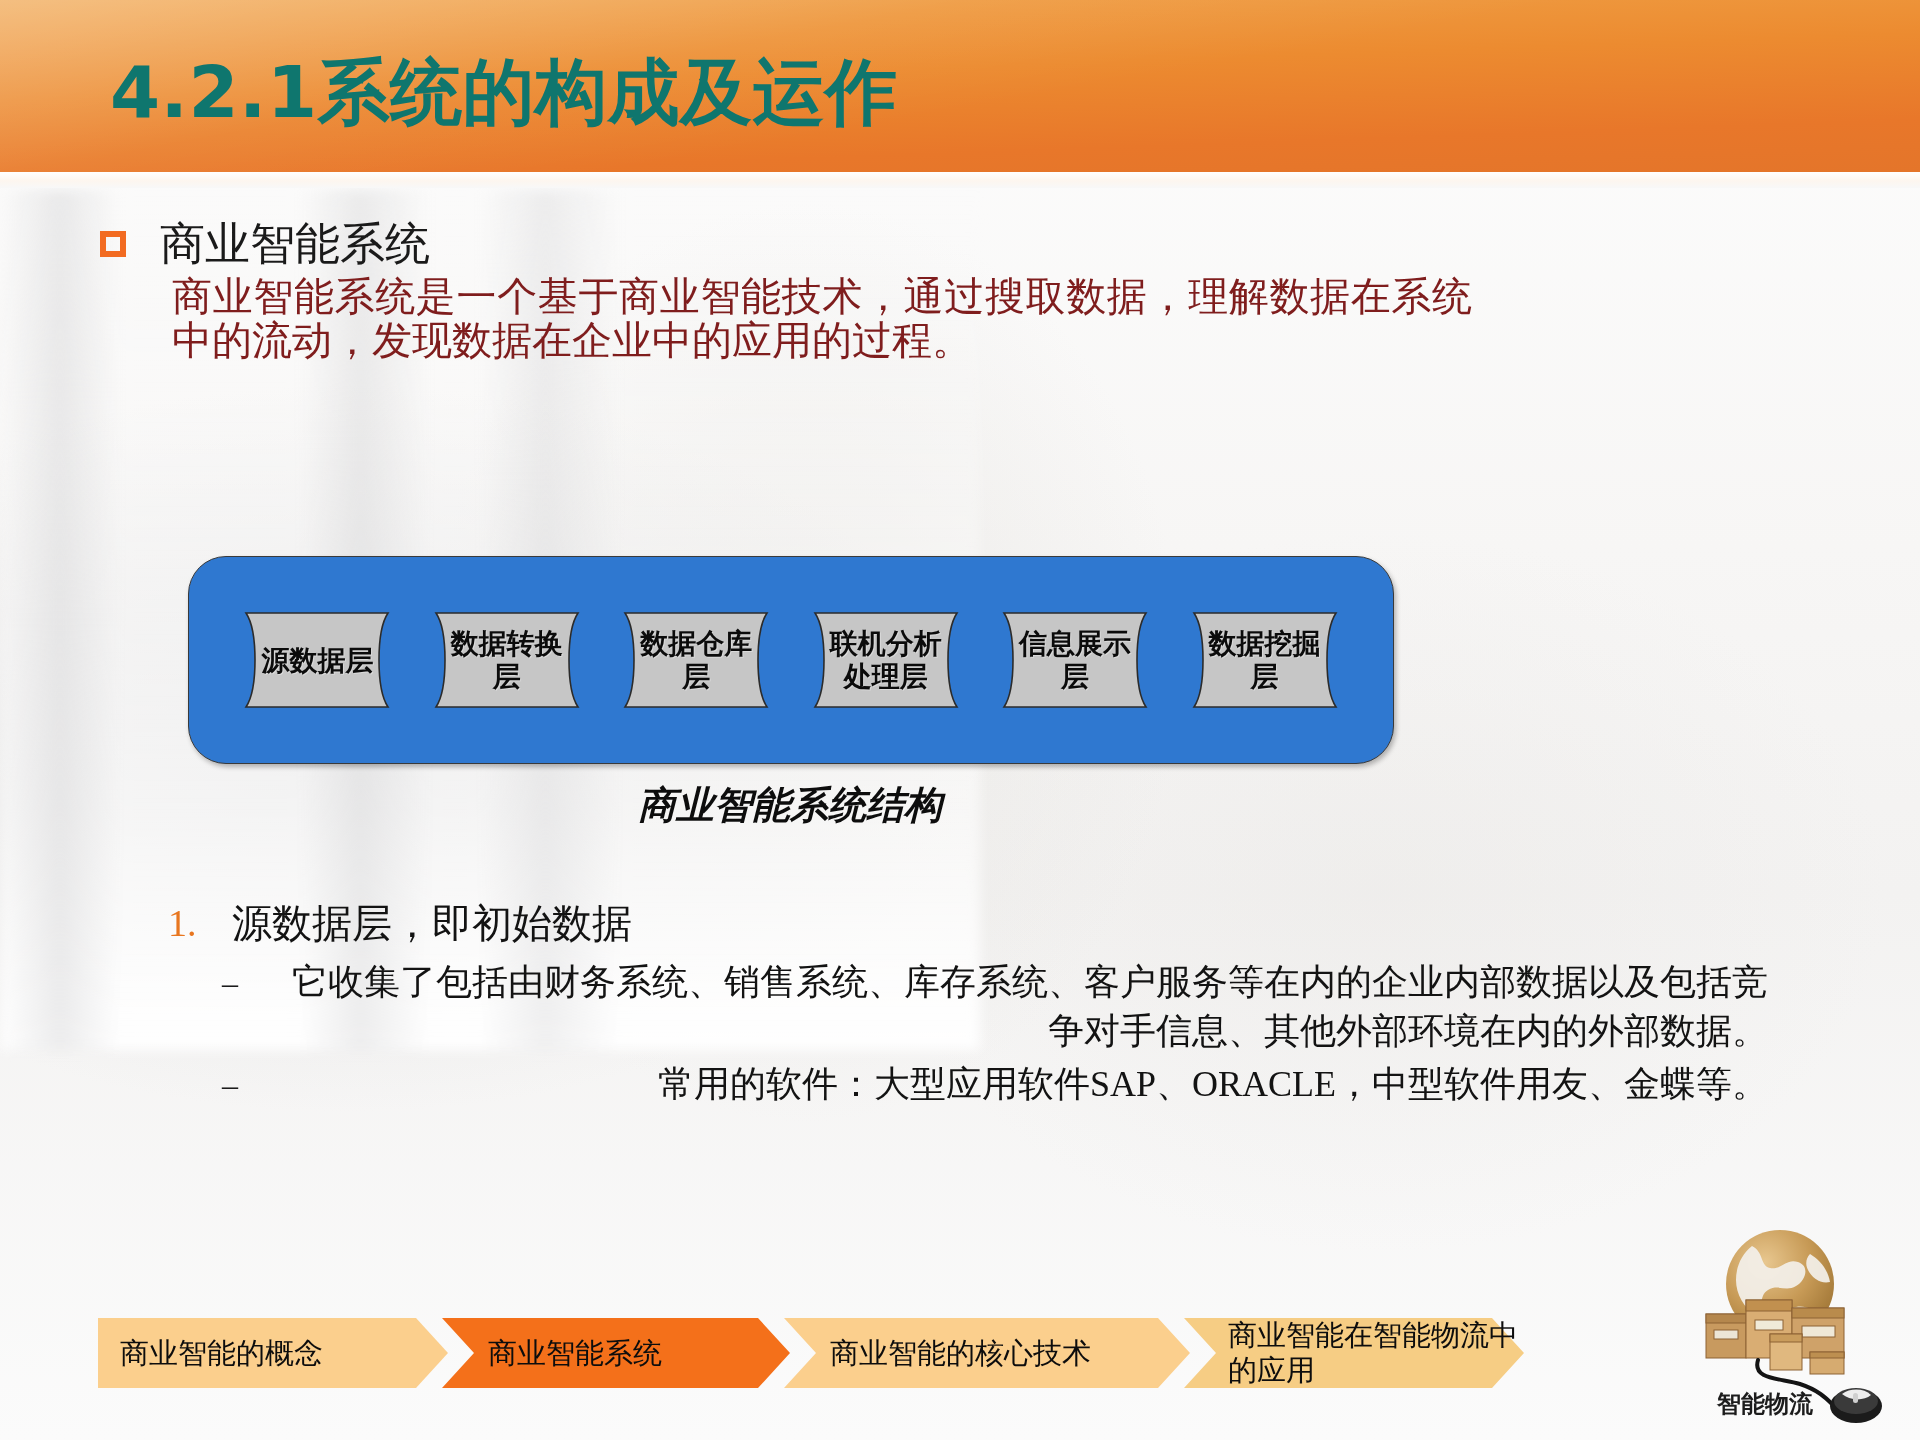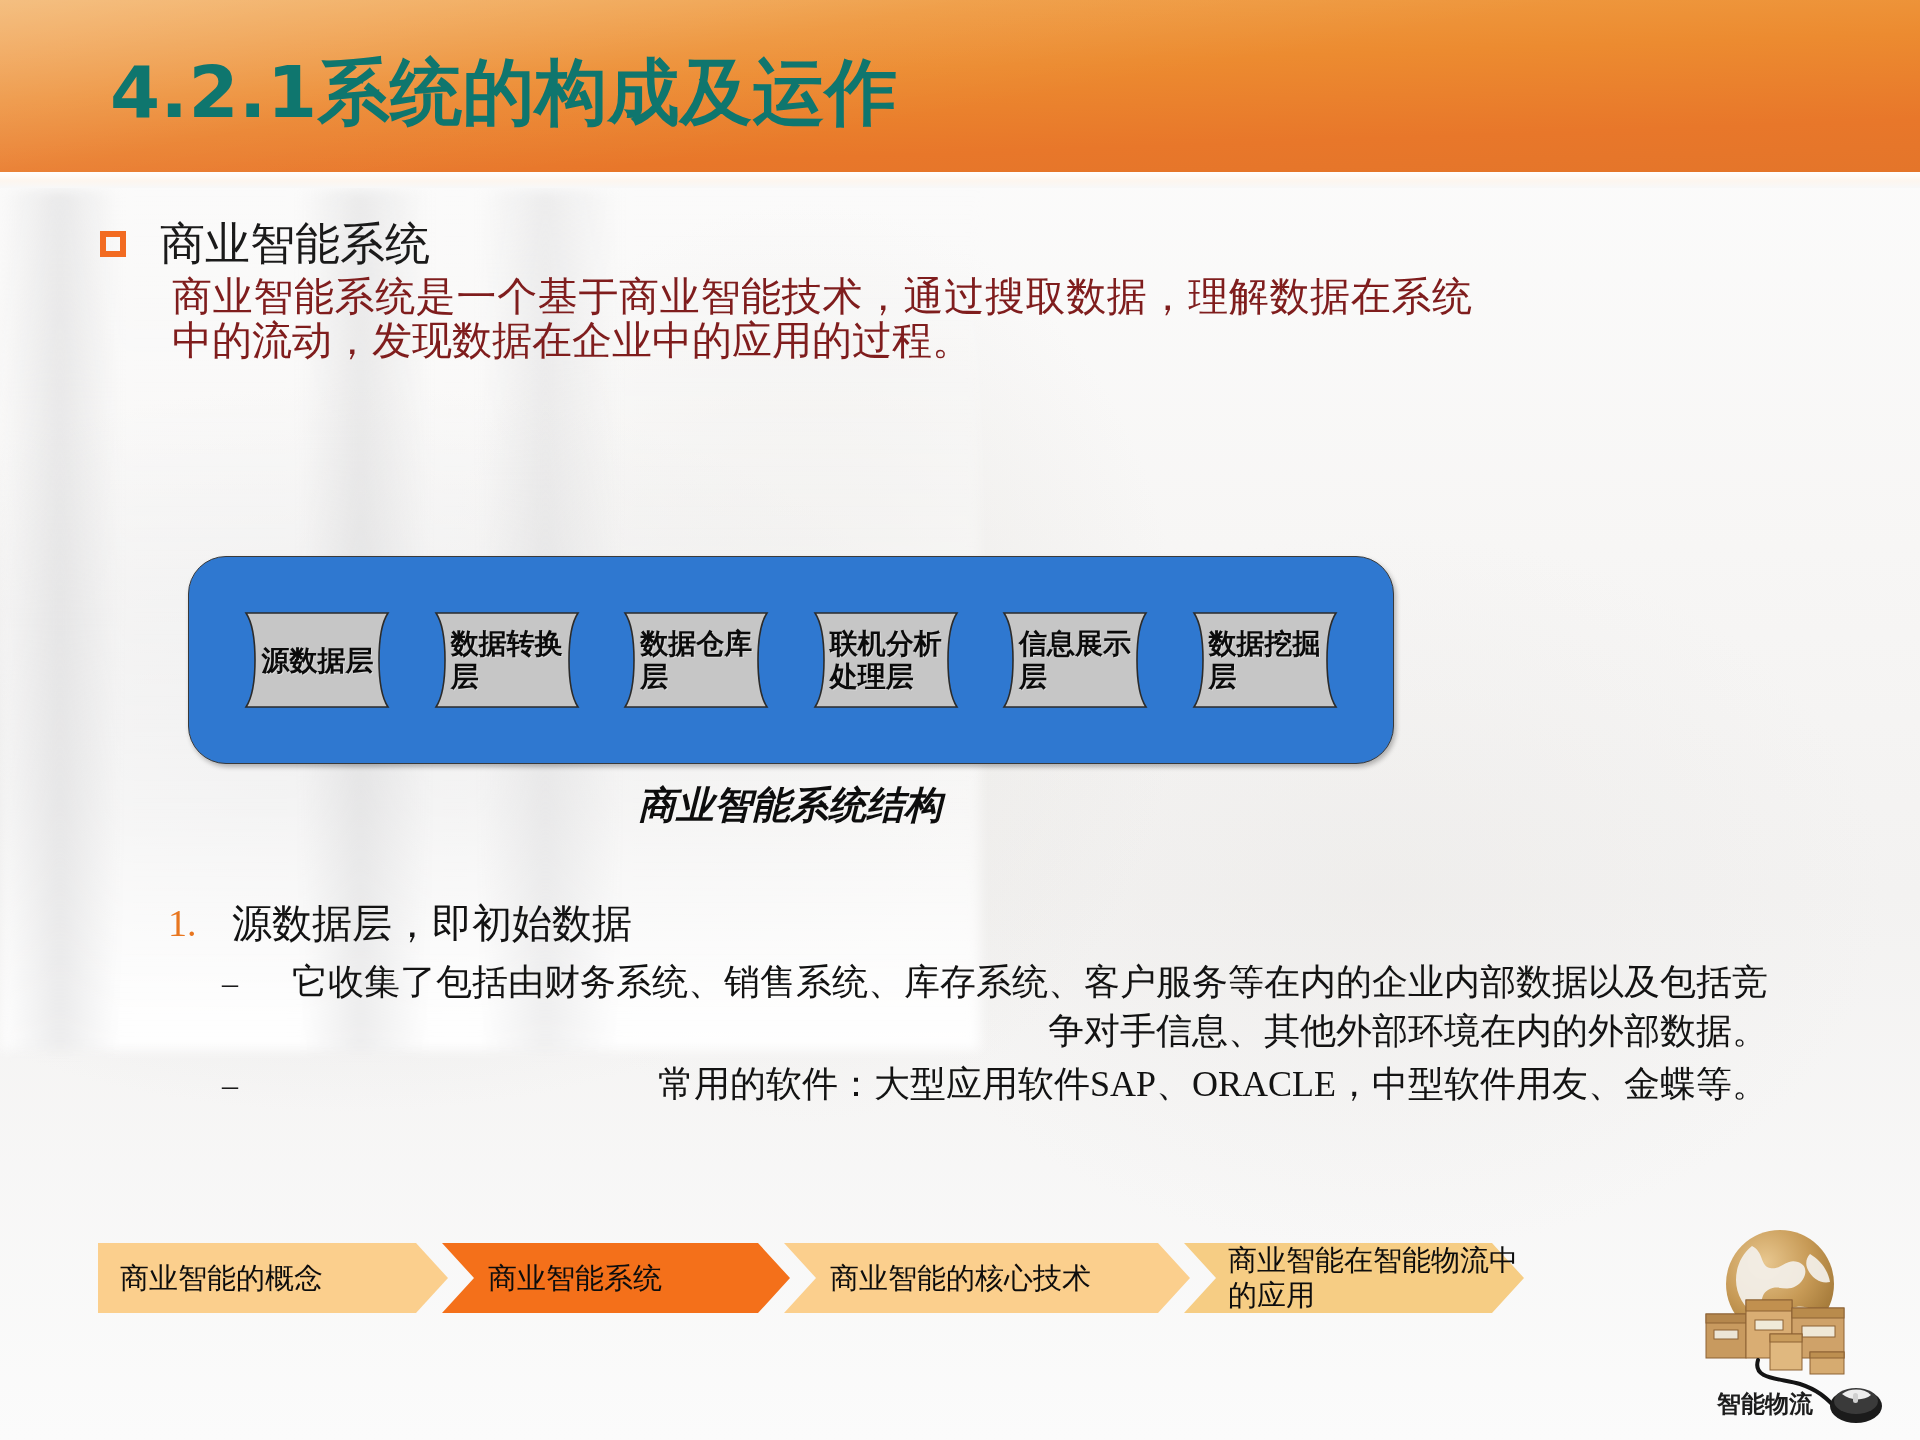--- a/index.html
+++ b/index.html
@@ -88,21 +88,21 @@
   .layer{
     position:relative;width:158px;height:98px;flex:none;
     display:flex;align-items:center;justify-content:center;
   }
   .layer svg{position:absolute;left:0;top:0;width:158px;height:98px;}
   .layer span{
     position:relative;z-index:2;
     font-family:"DejaVu Sans","Liberation Sans",sans-serif;
     font-weight:700;
     font-size:28px;line-height:33px;
-    color:#0b0b0b;text-align:left;
+    color:#0b0b0b;text-align:center;
     width:112px;
     text-shadow:1px 1px 0 rgba(255,255,255,.35);
   }
   .diagram-caption{
     position:absolute;left:188px;top:782px;width:1204px;
     text-align:center;
     font-family:"DejaVu Sans","Liberation Sans",sans-serif;
     font-weight:700;
     font-size:38px;line-height:46px;color:#0d0d0d;font-style:italic;
   }
@@ -120,21 +120,21 @@
   .dash-item{display:flex;align-items:flex-start;margin-bottom:4px;}
   .dash-marker{
     flex:none;width:56px;
     font-size:32px;line-height:50px;color:#1b1b1b;text-align:left;
   }
   .dash-text{
     font-size:36px;line-height:49px;color:#131313;width:1490px;text-align:right;
   }
 
   
-  .navbar{position:absolute;left:98px;top:1243px;height:70px;width:1720px;}
+  .navbar{position:absolute;left:98px;top:1318px;height:70px;width:1720px;}
   .chev{
     position:absolute;top:0;height:70px;
     display:flex;align-items:center;
     box-sizing:border-box;
   }
   .chev .lbl{
     font-family:"DejaVu Sans","Liberation Sans",sans-serif;
     font-size:29px;line-height:35px;color:#0d0d0d;
     position:relative;z-index:3;
   }

